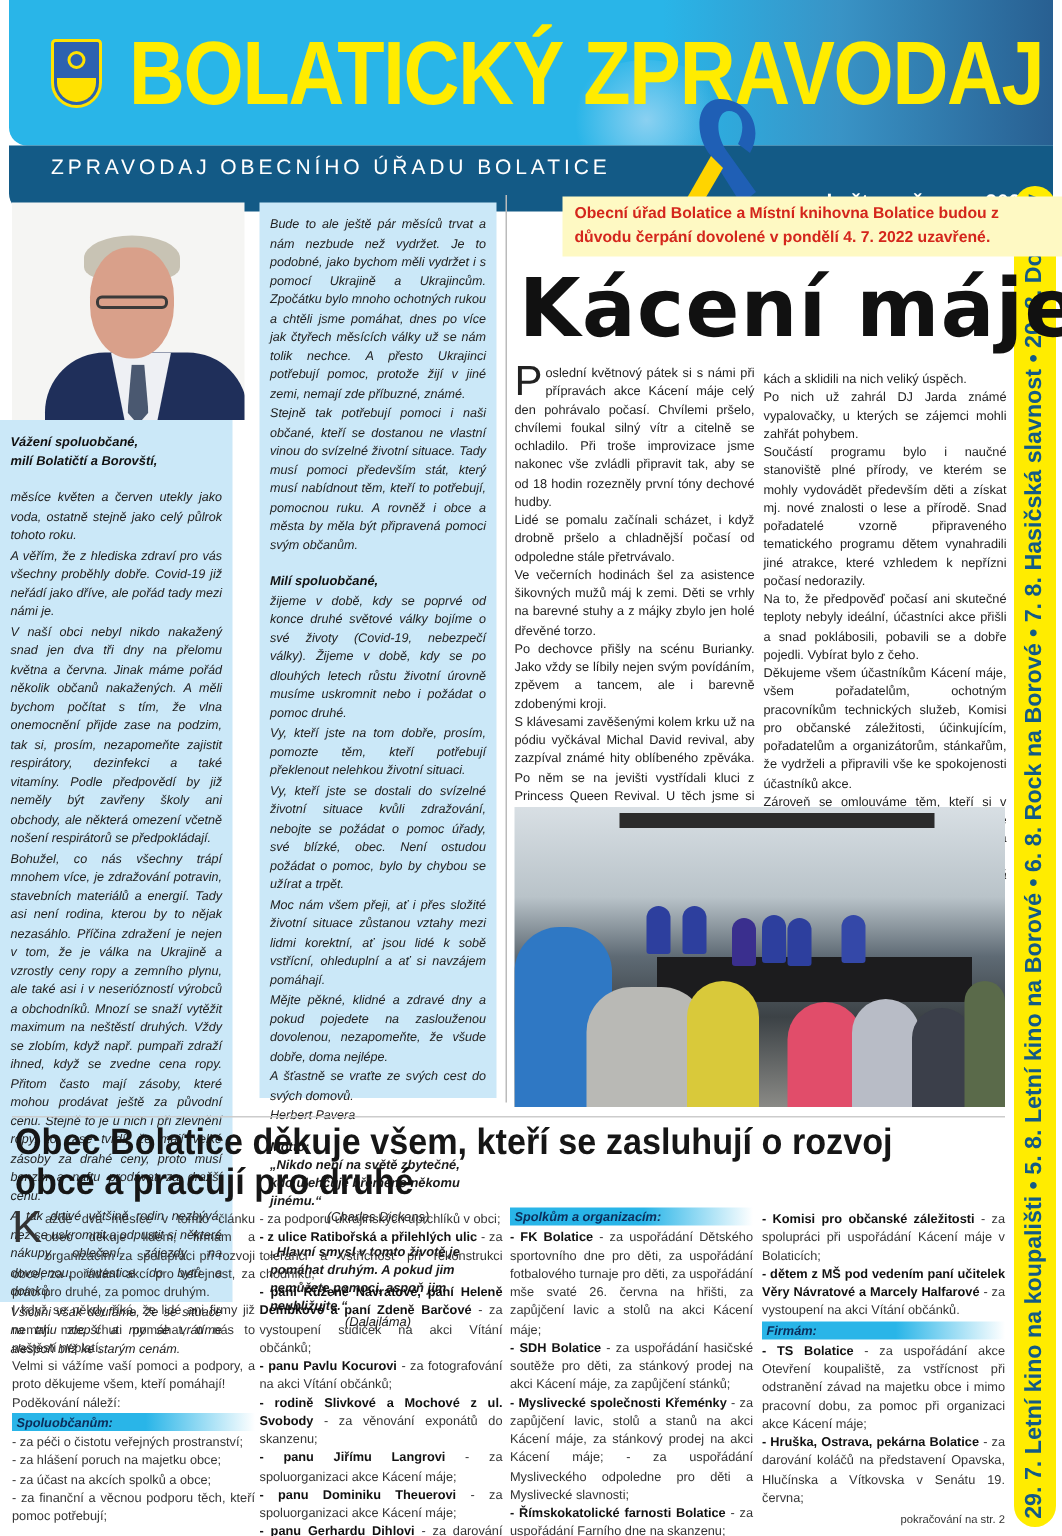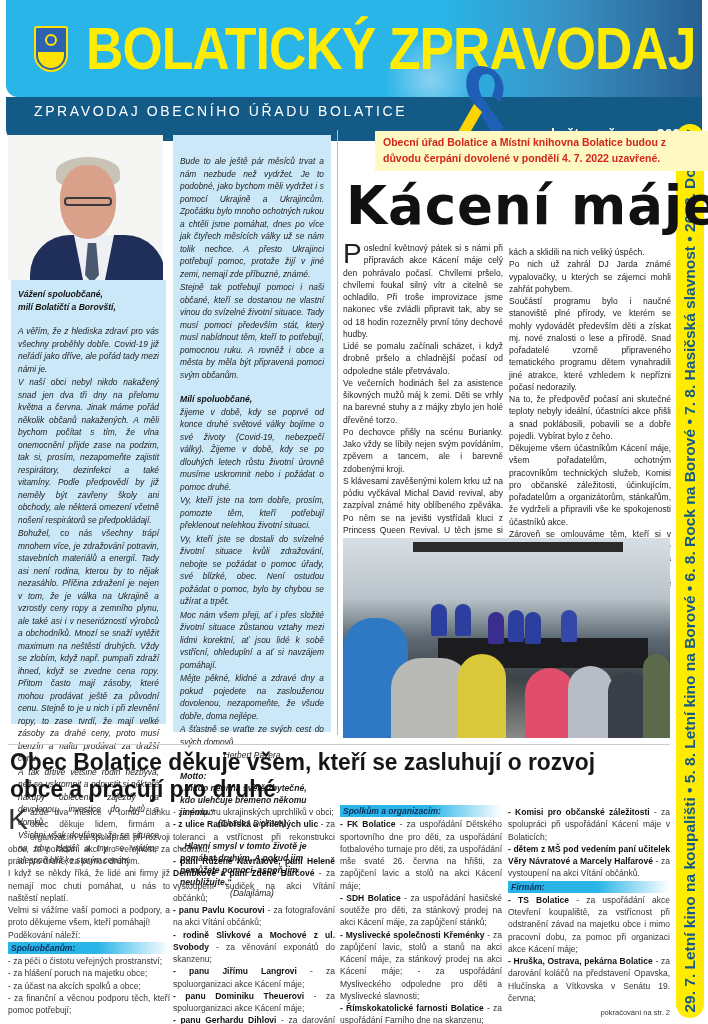--- a/index.html
+++ b/index.html
@@ -28,26 +28,26 @@
   
   .photo { position: absolute; left: 8px; top: 135px; width: 155px; height: 145px; background: #f5f5f3; overflow: hidden; }
   .photo .suit { position: absolute; left: 22px; top: 100px; width: 135px; height: 60px; background: #1f2f5a; border-radius: 40px 40px 0 0; }
   .photo .shirt { position: absolute; left: 66px; top: 100px; width: 40px; height: 60px; background: #eef0f4; clip-path: polygon(0 0,100% 0,70% 100%,30% 100%); }
   .photo .tie { position: absolute; left: 77px; top: 108px; width: 14px; height: 40px; background: #4a5870; clip-path: polygon(20% 0,80% 0,100% 80%,50% 100%,0 80%); }
   .photo .head { position: absolute; left: 52px; top: 30px; width: 56px; height: 74px; background: #d9a08a; border-radius: 45% 45% 48% 48%; }
   .photo .hair { position: absolute; left: 48px; top: 22px; width: 64px; height: 30px; background: #c8c3b4; border-radius: 50% 50% 30% 30%; }
   .photo .glasses { position: absolute; left: 56px; top: 62px; width: 48px; height: 9px; border: 2px solid #3a3a3a; border-radius: 4px; }
 
   .bluebox { position: absolute; background: #cbe8f8; }
-  .col-left { left: 11px; top: 280px; width: 155px; height: 444px; padding: 8px 7px; }
-  .col-mid  { left: 173px; top: 135px; width: 158px; height: 597px; padding: 20px 7px; }
+  .col-left { left: 0; top: 280px; width: 155px; height: 588px; padding: 8px 7px; }
+  .col-mid  { left: 173px; top: 135px; width: 158px; height: 597px; padding: 8px 7px; }
   .ed-text { font-size: 8.4px; line-height: 12.5px; font-style: italic; text-align: justify; color: #222; }
   .ed-text p { margin-bottom: 1px; }
   .ed-head { font-weight: bold; font-style: italic; font-size: 8.6px; line-height: 12.5px; color: #111; }
-  .ed-sign { text-align: center; font-style: italic; }
+  .ed-sign { text-align: left; font-style: italic; }
   .motto-head { font-weight: bold; font-style: italic; margin-top: 12px; }
   .quote { font-weight: bold; font-style: italic; font-size: 8.6px; line-height: 12px; }
   .quote-author { text-align: center; font-weight: normal; font-style: italic; font-size: 8.6px; }
 
   .v-divider { position: absolute; left: 337px; top: 130px; width: 1px; height: 605px; background: #bbb; }
 
   
   .notice { position: absolute; left: 348px; top: 131px; width: 336px; height: 40px; background: #fef9c3; padding: 3px 8px; color: #d4261c; font-weight: bold; font-size: 10.5px; line-height: 16px; margin-left: 27px; }
   .article-title { position: absolute; left: 346px; top: 176px; font-weight: bold; font-size: 54px; line-height: 60px; color: #111; letter-spacing: 1px; white-space: nowrap; font-family: "DejaVu Sans", sans-serif; transform: scaleX(0.98); transform-origin: left; }
   .art-col { position: absolute; font-size: 8.5px; line-height: 12.25px; text-align: justify; color: #222; }
@@ -109,20 +109,21 @@
     <div class="tie"></div>
   <div class="hair"></div>
     <div class="head"></div>
     <div class="glasses"></div>
 </div>
 
 <section class="bluebox col-left">
   <div class="ed-head">Vážení spoluobčané,</div>
   <div class="ed-head" style="margin-bottom:12px">milí Bolatičtí a Borovští,</div>
   <div class="ed-text">
+    <p>měsíce květen a červen utekly jako voda, ostatně stejně jako celý půlrok tohoto roku.</p>
     <p>A věřím, že z hlediska zdraví pro vás všechny proběhly dobře. Covid-19 již neřádí jako dříve, ale pořád tady mezi námi je.</p>
     <p>V naší obci nebyl nikdo nakažený snad jen dva tři dny na přelomu května a června. Jinak máme pořád několik občanů nakažených. A měli bychom počítat s tím, že vlna onemocnění přijde zase na podzim, tak si, prosím, nezapomeňte zajistit respirátory, dezinfekci a také vitamíny. Podle předpovědí by již neměly být zavřeny školy ani obchody, ale některá omezení včetně nošení respirátorů se předpokládají.</p>
     <p>Bohužel, co nás všechny trápí mnohem více, je zdražování potravin, stavebních materiálů a energií. Tady asi není rodina, kterou by to nějak nezasáhlo. Příčina zdražení je nejen v tom, že je válka na Ukrajině a vzrostly ceny ropy a zemního plynu, ale také asi i v neseriózností výrobců a obchodníků. Mnozí se snaží vytěžit maximum na neštěstí druhých. Vždy se zlobím, když např. pumpaři zdraží ihned, když se zvedne cena ropy. Přitom často mají zásoby, které mohou prodávat ještě za původní cenu. Stejně to je u nich i při zlevnění ropy, to zase tvrdí, že mají velké zásoby za drahé ceny, proto musí benzín a naftu prodávat za dražší cenu.</p>
     <p>A tak drtivé většině rodin nezbývá, než se uskromnit a odpustit si některé nákupy oblečení, zájezdy na dovolenou, investice do bytů a domků.</p>
     <p>Všichni však doufáme, že se situace na trhu zlepší a my se vrátíme alespoň blíž ke starým cenám.</p>
   </div>
 </section>
 
 <section class="bluebox col-mid">
   <div class="ed-text">

